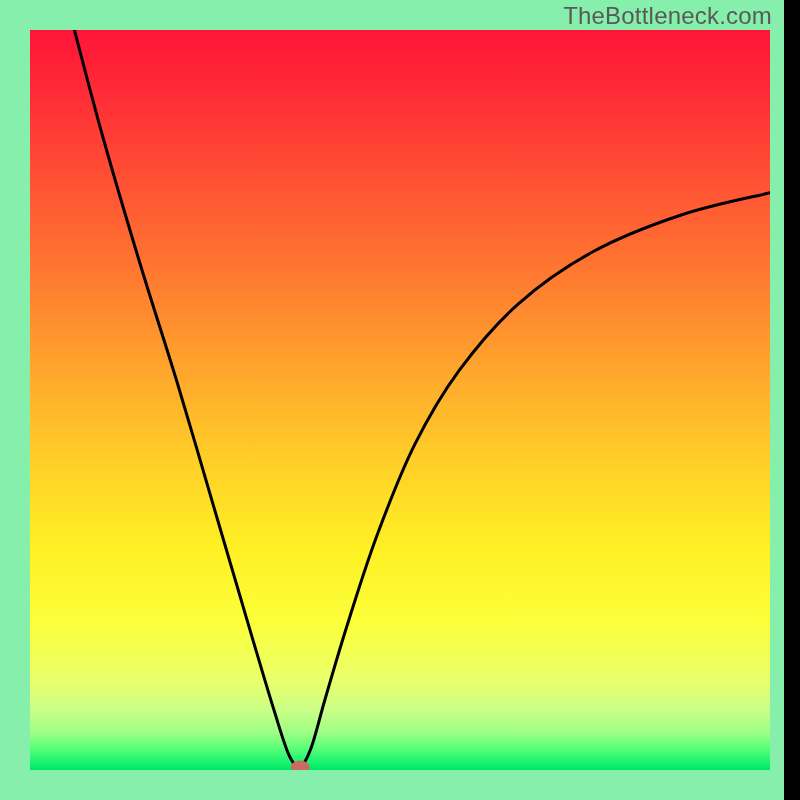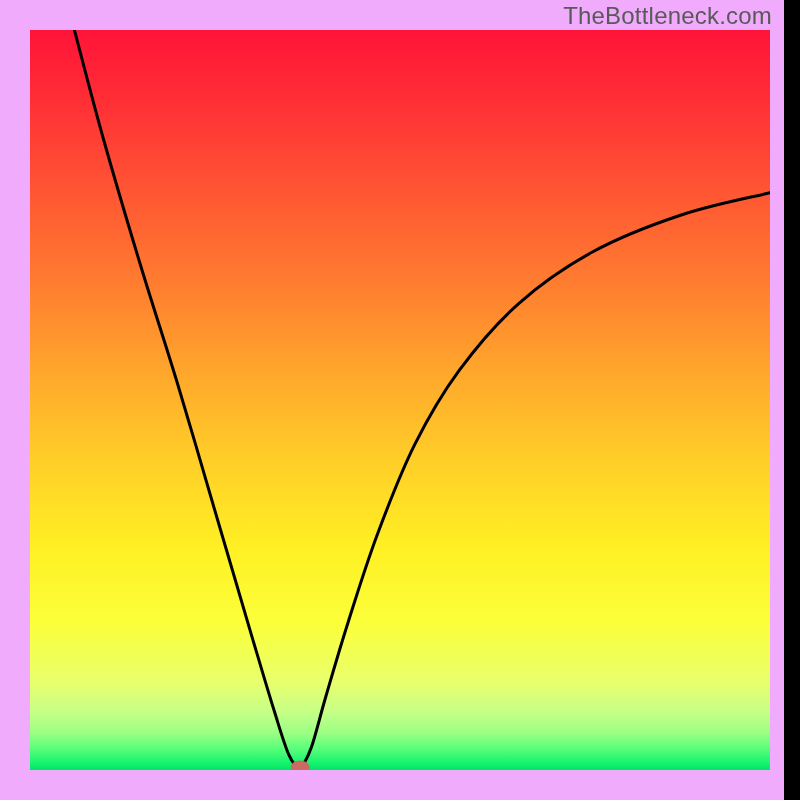--- a/index.html
+++ b/index.html
@@ -8,21 +8,21 @@
     width: 800px;
     height: 800px;
     background: #000;
     overflow: hidden;
     font-family: Arial, Helvetica, sans-serif;
   }
   .outer {
     position: relative;
     width: 784px;
     height: 800px;
-    background: #f0abfc;
+    background: #86efac;
   }
   .watermark {
     position: absolute;
     top: 2px;
     right: 12px;
     color: #595959;
     font-size: 24px;
     font-weight: 400;
     letter-spacing: 0.2px;
     z-index: 5;

